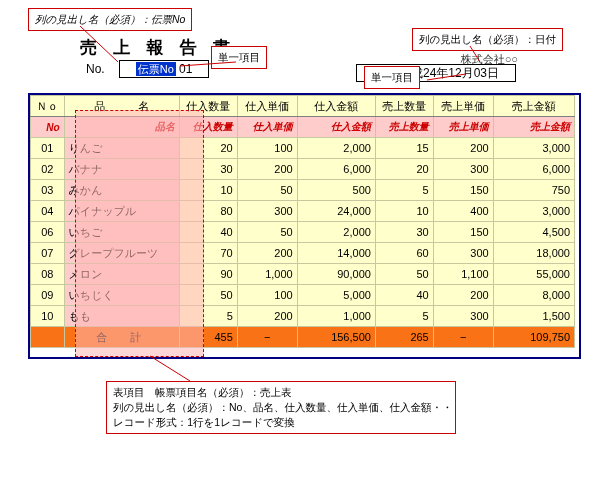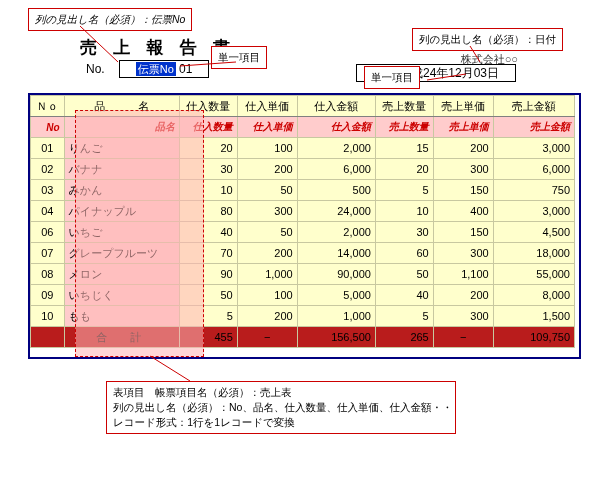--- a/index.html
+++ b/index.html
@@ -103,21 +103,21 @@
     color: #cc0000;
     font-weight: bold;
     font-size: 10px;
     text-align: right;
     font-style: italic;
   }
   td.num { text-align: right; }
   td.ctr { text-align: center; }
   td.pink { background: #ffcccc; }
   .total-row td {
-    background: #b91c1c;
+    background: #f97316;
     border-top: 1px solid #808080;
   }
   .total-label {
     text-align: center;
     letter-spacing: 6px;
   }
 
   
   .pinkcol {
     position: absolute;

